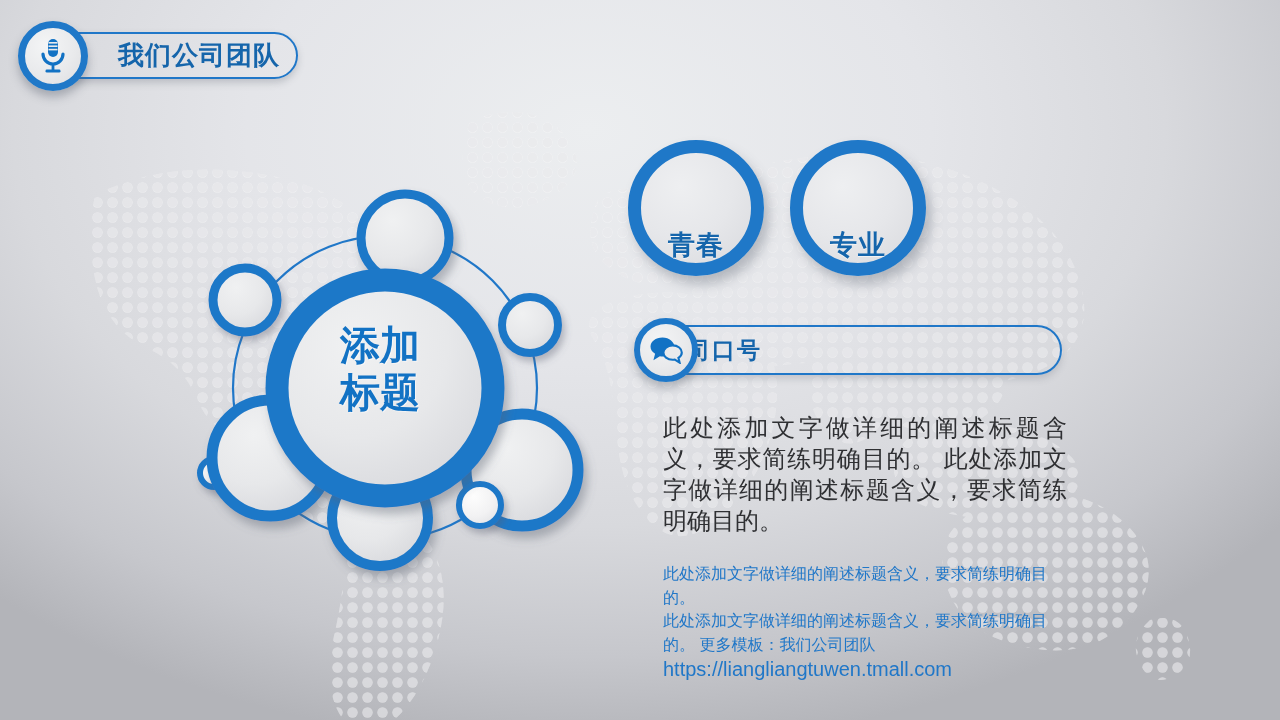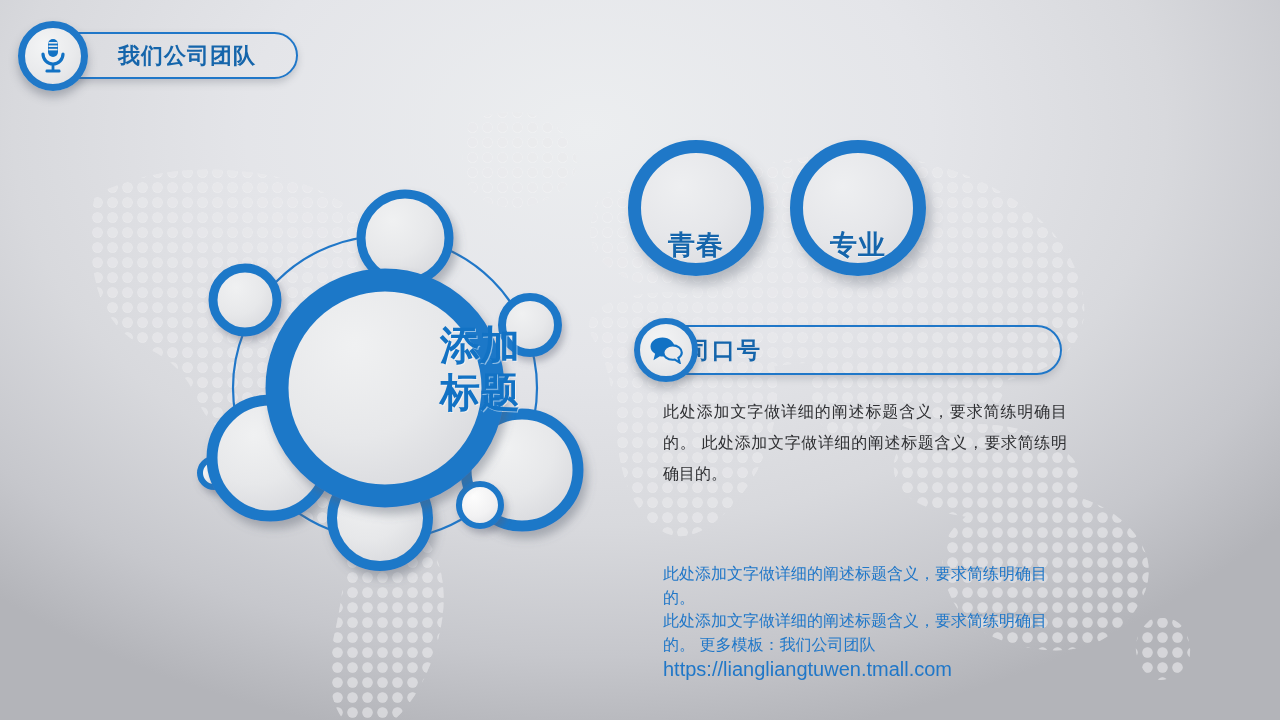--- a/index.html
+++ b/index.html
@@ -36,21 +36,21 @@
     height: 47px;
     border: 2.5px solid #2077c8;
     border-radius: 24px;
     box-sizing: border-box;
     display: flex;
     align-items: center;
     box-shadow: 0 4px 7px rgba(90,96,110,.26);
   }
   .header-title {
     margin-left: 68px;
-    font-size: 22px;
+    font-size: 26px;
     font-weight: bold;
     color: #1565ab;
     letter-spacing: 1px;
     white-space: nowrap;
   }
   .header-icon-circle {
     position: absolute;
     left: 18px;
     top: 21px;
     width: 70px;
@@ -130,23 +130,23 @@
     box-shadow: 0 6px 10px rgba(80,88,102,.36);
     display: flex;
     align-items: center;
     justify-content: center;
   }
 
   
   .body-copy {
     position: absolute;
     left: 663px;
-    top: 396px;
+    top: 412px;
     width: 404px;
-    font-size: 16px;
+    font-size: 24px;
     line-height: 31px;
     color: #2f3033;
     text-align: justify;
   }
   .footer-copy {
     position: absolute;
     left: 663px;
     top: 562px;
     width: 412px;
     font-size: 16px;
@@ -168,21 +168,21 @@
     top: 170px;
     width: 470px;
     height: 420px;
   }
   .diagram svg { display: block; overflow: visible; }
   .center-label {
     position: absolute;
     left: 190px;
     top: 152px;
     width: 180px;
-    text-align: right;
+    text-align: left;
     font-size: 40px;
     font-weight: bold;
     line-height: 47px;
     color: #1272c4;
     text-shadow: 1px 1px 0 rgba(255,255,255,.5);
     pointer-events: none;
   }
   .center-label span { display: block; }
 </style>
 </head>

